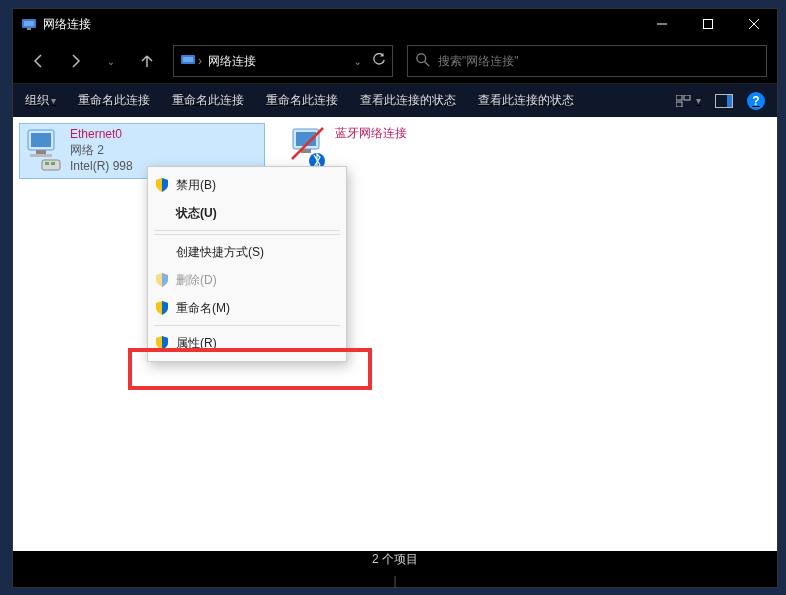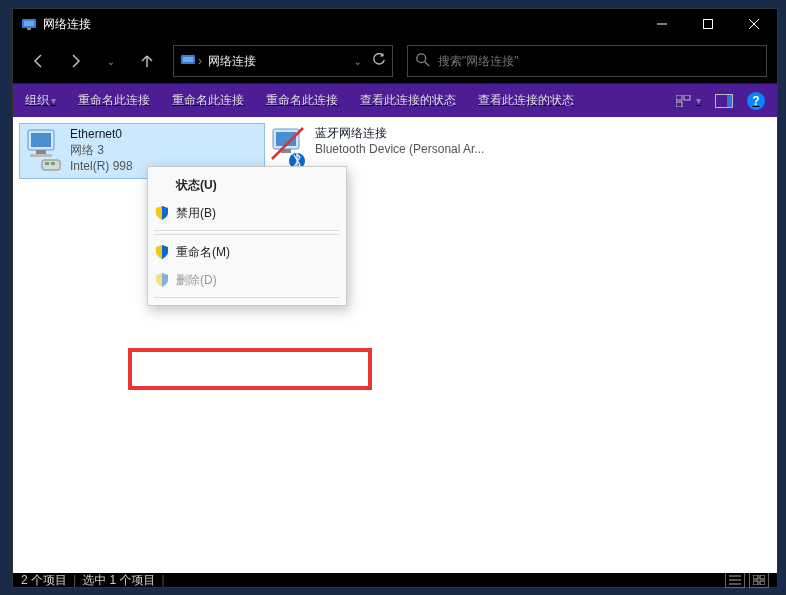--- a/index.html
+++ b/index.html
@@ -82,21 +82,21 @@
     color: #888;
     margin-left: 10px;
     gap: 8px;
   }
   .search input {
     background: transparent; border: none; color: #ccc; outline: none;
     flex: 1; font-size: 12px;
   }
   .toolbar {
     height: 34px;
-    background: #4c1d95;
+    background: #0f172a;
     border-top: 1px solid #222;
     display: flex;
     align-items: center;
     padding: 0 12px;
     gap: 22px;
     color: #ddd;
     font-size: 12px;
   }
   .toolbar .tb-item { display: flex; align-items: center; gap: 2px; }
   .toolbar .tb-right { margin-left: auto; display: flex; gap: 14px; align-items:center;}
@@ -117,21 +117,21 @@
     background: #cce8ff;
     border: 1px solid #8cc0e8;
   }
   .conn-icon {
     width: 40px; height: 48px;
     flex: 0 0 40px;
     position: relative;
     margin-right: 6px;
   }
   .conn-text { display: flex; flex-direction: column; font-size: 12px; color: #555; line-height: 16px; overflow:hidden;}
-  .conn-text .name { color: #0f172a; }
+  .conn-text .name { color: #be185d; }
   .context-menu {
     position: absolute;
     top: 166px;
     left: 147px;
     width: 200px;
     background: #f9f9f9;
     border: 1px solid #ccc;
     box-shadow: 2px 4px 12px rgba(0,0,0,0.25);
     padding: 4px 0;
     z-index: 10;
@@ -152,28 +152,29 @@
     position: absolute;
     top: 348px;
     left: 128px;
     width: 244px;
     height: 42px;
     border: 4px solid #e33;
     z-index: 20;
     pointer-events: none;
   }
   .statusbar {
-    height: 14px;
+    height: 36px;
     background: #000;
     color: #ccc;
     display: flex;
     align-items: center;
     padding: 0 8px;
     font-size: 12px;
     gap: 6px;
+    flex-direction: column;
   }
   .statusbar .sep { color: #555; }
   .statusbar .right { margin-left:auto; display:flex; gap:4px; }
   .view-btn { width:20px; height:16px; border:1px solid #666; display:flex; align-items:center; justify-content:center;}
   .chev { font-size:10px; color:#888; }
   .help-icon {
     width:18px; height:18px; border-radius:50%; background:#0a84ff; color:#fff;
     display:flex; align-items:center; justify-content:center; font-size:12px; font-weight:bold;
   }
 </style>
@@ -297,39 +298,38 @@
           <rect x="7" y="7" width="20" height="14" fill="#4a8ed0"></rect>
           <rect x="12" y="24" width="10" height="4" fill="#888"></rect>
           <rect x="6" y="28" width="22" height="3" fill="#bbb"></rect>
           <rect x="18" y="34" width="18" height="10" rx="2" fill="#d8d8d8" stroke="#888"></rect>
           <rect x="21" y="36" width="4" height="3" fill="#6a6"></rect>
           <rect x="27" y="36" width="4" height="3" fill="#6a6"></rect>
         </svg>
       </div>
       <div class="conn-text">
         <span class="name">Ethernet0</span>
-        <span>网络 3</span>
+        <span>网络 2</span>
         <span>Intel(R) 998</span>
       </div>
     </div>
 
-    <div class="conn-item" style="top:6px; left:252px;">
+    <div class="conn-item" style="top:6px; left:272px;">
       <div class="conn-icon">
         <svg viewBox="0 0 40 48">
           <rect x="4" y="4" width="26" height="20" rx="2" fill="#cfe6fb" stroke="#5a9cd6"></rect>
           <rect x="7" y="7" width="20" height="14" fill="#4a8ed0"></rect>
           <rect x="12" y="24" width="10" height="4" fill="#888"></rect>
           <line x1="3" y1="34" x2="34" y2="3" stroke="#d33" stroke-width="2.5"></line>
           <circle cx="28" cy="36" r="8" fill="#0a6ad4"></circle>
           <path d="M25 30 L31 40 L28 43 L28 29 L31 32 L25 42" fill="none" stroke="#fff" stroke-width="1.2"></path>
         </svg>
       </div>
       <div class="conn-text">
         <span class="name">蓝牙网络连接</span>
-        <span>Bluetooth Device (Personal Ar...</span>
       </div>
     </div>
 
   </div>
 
   <div class="statusbar">
     <span>2 个项目</span>
     <span class="sep">|</span>
     <span>选中 1 个项目</span>
     <span class="sep">|</span>
@@ -349,48 +349,61 @@
             <rect x="7" y="6" width="5" height="4" fill="none" stroke="#aaa"></rect>
           </svg>
       </div>
     </div>
   </div>
 
 </div>
 
 <div class="context-menu">
   <div class="menu-item">
+    <span class="shield">
+      <svg width="12" height="14" viewBox="0 0 12 14">
+          <path d="M6 0 L12 2 L12 7 C12 11 6 14 6 14 C6 14 0 11 0 7 L0 2 Z" fill="#f5c518"></path>
+          <path d="M6 0 L12 2 L12 7 C12 11 6 14 6 14 Z" fill="#0a6ad4"></path>
+        </svg>
+    </span>
+    <span>禁用(B)</span>
+  </div>
+  <div class="menu-item">
     <span class="shield"></span>
     <span style="font-weight:600">状态(U)</span>
+  </div>
+  <div class="menu-sep"></div>
+  <div class="menu-sep"></div>
+  <div class="menu-item">
+    <span class="shield"></span>
+    <span>创建快捷方式(S)</span>
+  </div>
+  <div class="menu-item disabled">
+    <span class="shield">
+      <svg width="12" height="14" viewBox="0 0 12 14" opacity="0.5">
+          <path d="M6 0 L12 2 L12 7 C12 11 6 14 6 14 C6 14 0 11 0 7 L0 2 Z" fill="#f5c518"></path>
+          <path d="M6 0 L12 2 L12 7 C12 11 6 14 6 14 Z" fill="#0a6ad4"></path>
+        </svg>
+    </span>
+    <span>删除(D)</span>
   </div>
   <div class="menu-item">
     <span class="shield">
       <svg width="12" height="14" viewBox="0 0 12 14">
           <path d="M6 0 L12 2 L12 7 C12 11 6 14 6 14 C6 14 0 11 0 7 L0 2 Z" fill="#f5c518"></path>
           <path d="M6 0 L12 2 L12 7 C12 11 6 14 6 14 Z" fill="#0a6ad4"></path>
         </svg>
     </span>
-    <span>禁用(B)</span>
-  </div>
-  <div class="menu-sep"></div>
+    <span>重命名(M)</span>
+  </div>
   <div class="menu-sep"></div>
   <div class="menu-item">
     <span class="shield">
       <svg width="12" height="14" viewBox="0 0 12 14">
           <path d="M6 0 L12 2 L12 7 C12 11 6 14 6 14 C6 14 0 11 0 7 L0 2 Z" fill="#f5c518"></path>
           <path d="M6 0 L12 2 L12 7 C12 11 6 14 6 14 Z" fill="#0a6ad4"></path>
         </svg>
     </span>
-    <span>重命名(M)</span>
-  </div>
-  <div class="menu-item disabled">
-    <span class="shield">
-      <svg width="12" height="14" viewBox="0 0 12 14" opacity="0.5">
-          <path d="M6 0 L12 2 L12 7 C12 11 6 14 6 14 C6 14 0 11 0 7 L0 2 Z" fill="#f5c518"></path>
-          <path d="M6 0 L12 2 L12 7 C12 11 6 14 6 14 Z" fill="#0a6ad4"></path>
-        </svg>
-    </span>
-    <span>删除(D)</span>
-  </div>
-  <div class="menu-sep"></div>
+    <span>属性(R)</span>
+  </div>
 </div>
 
 <div class="redbox"></div>
 
 </body></html>

